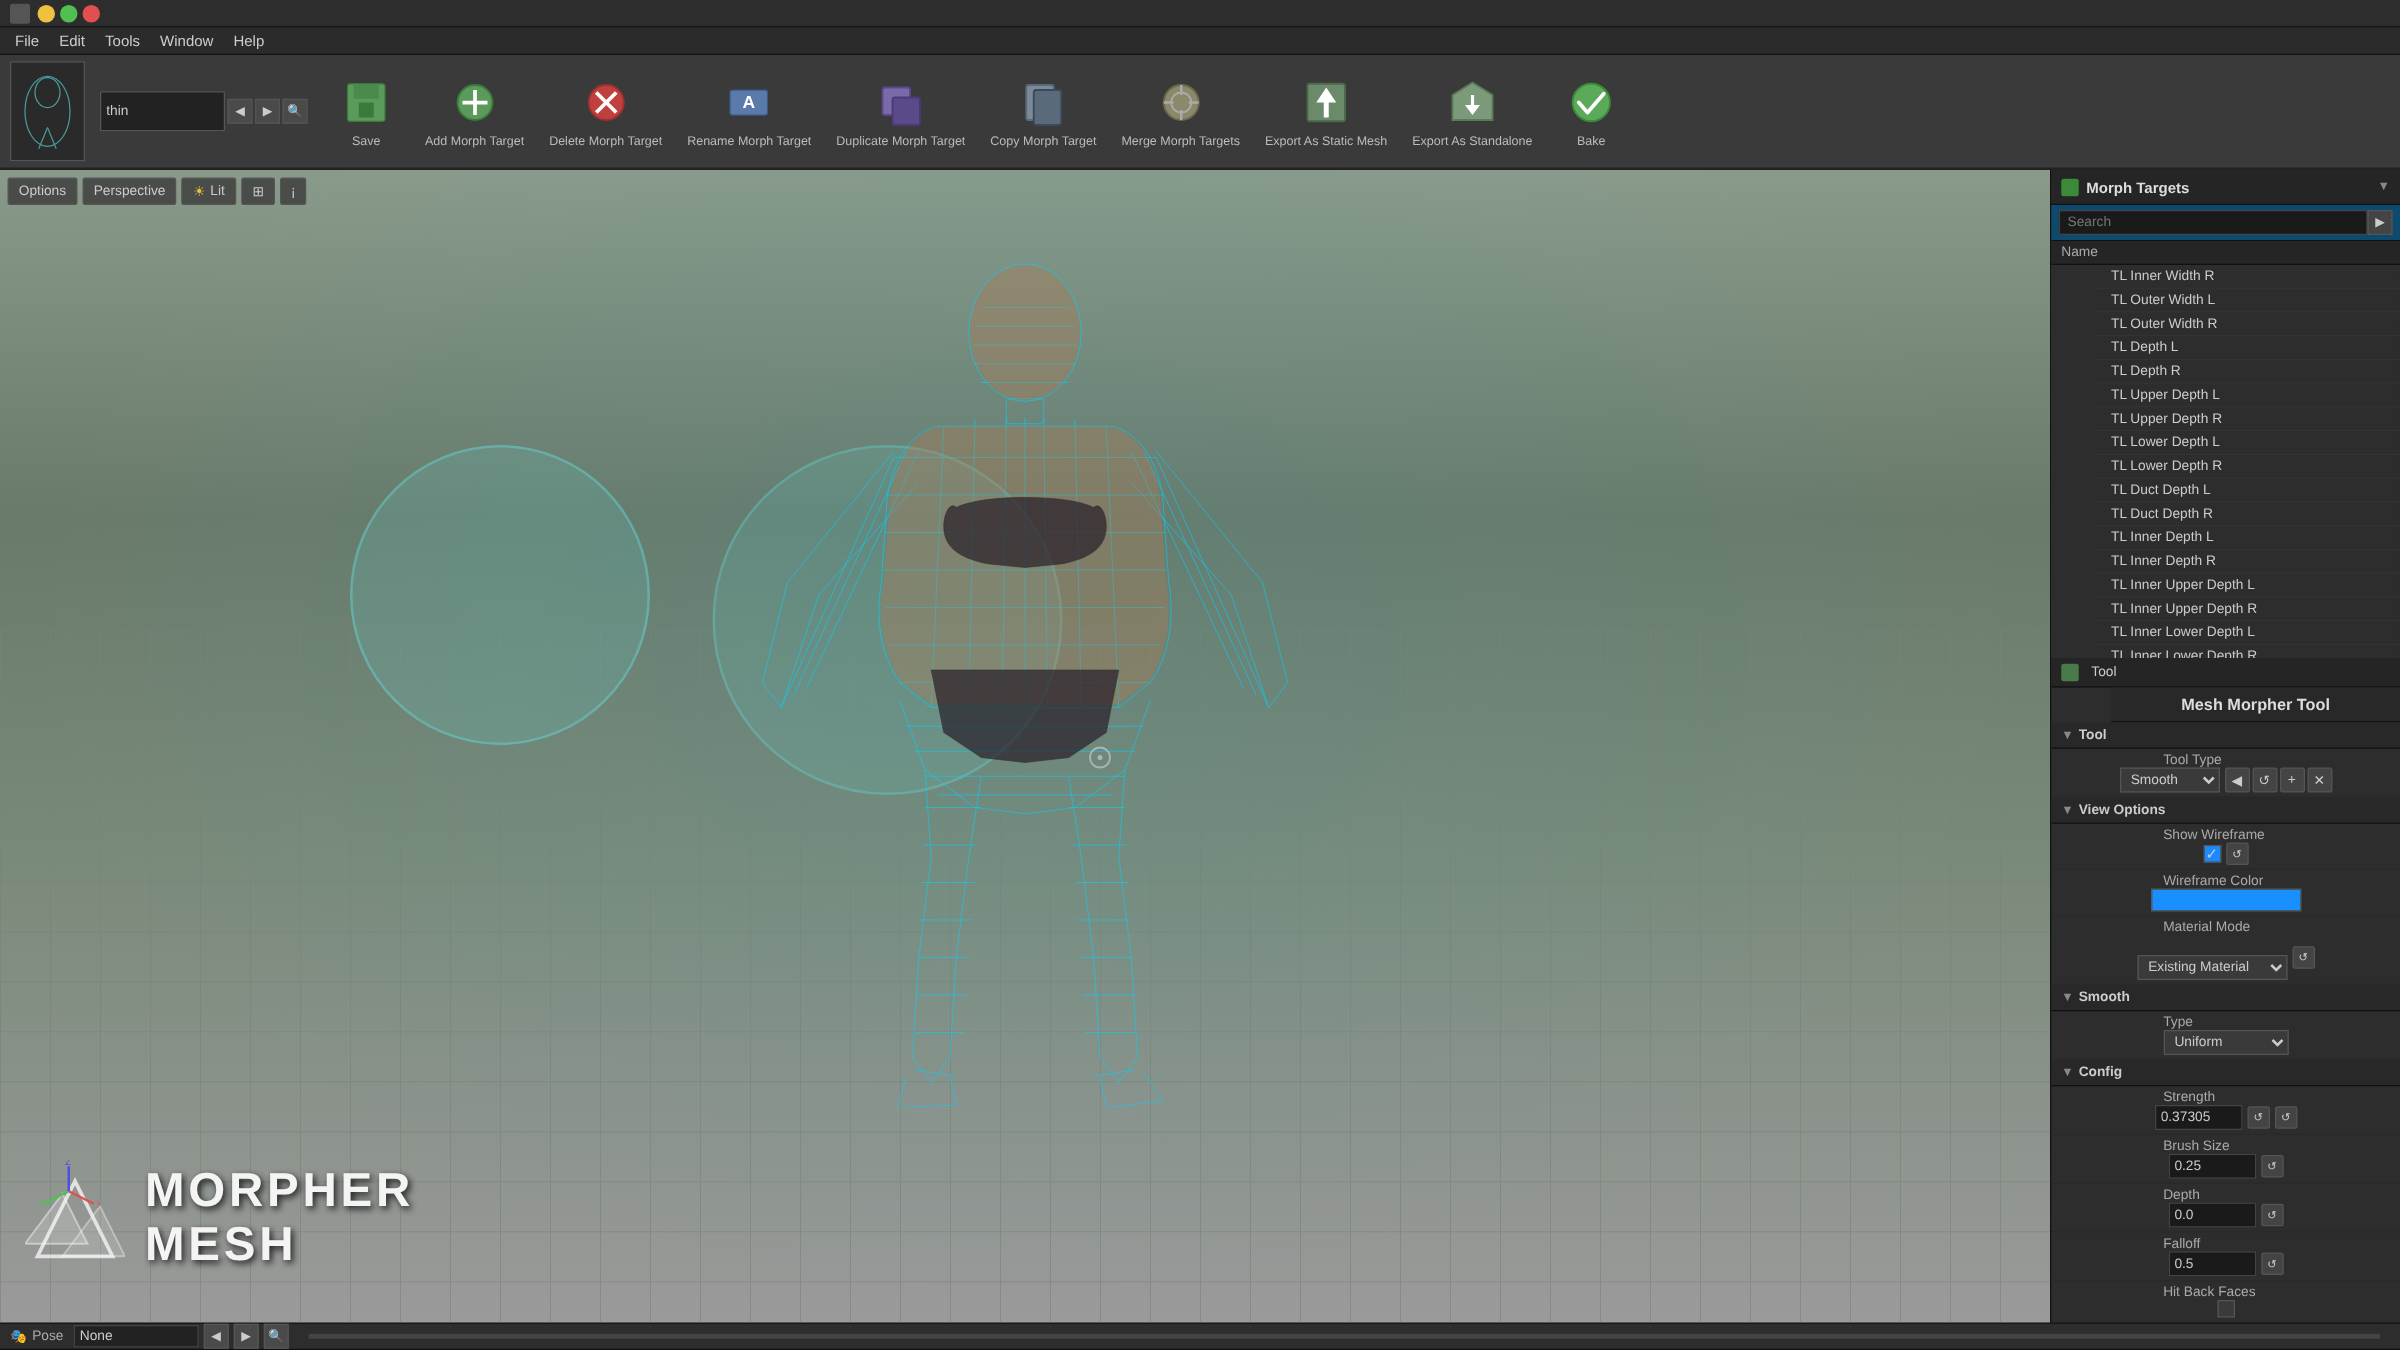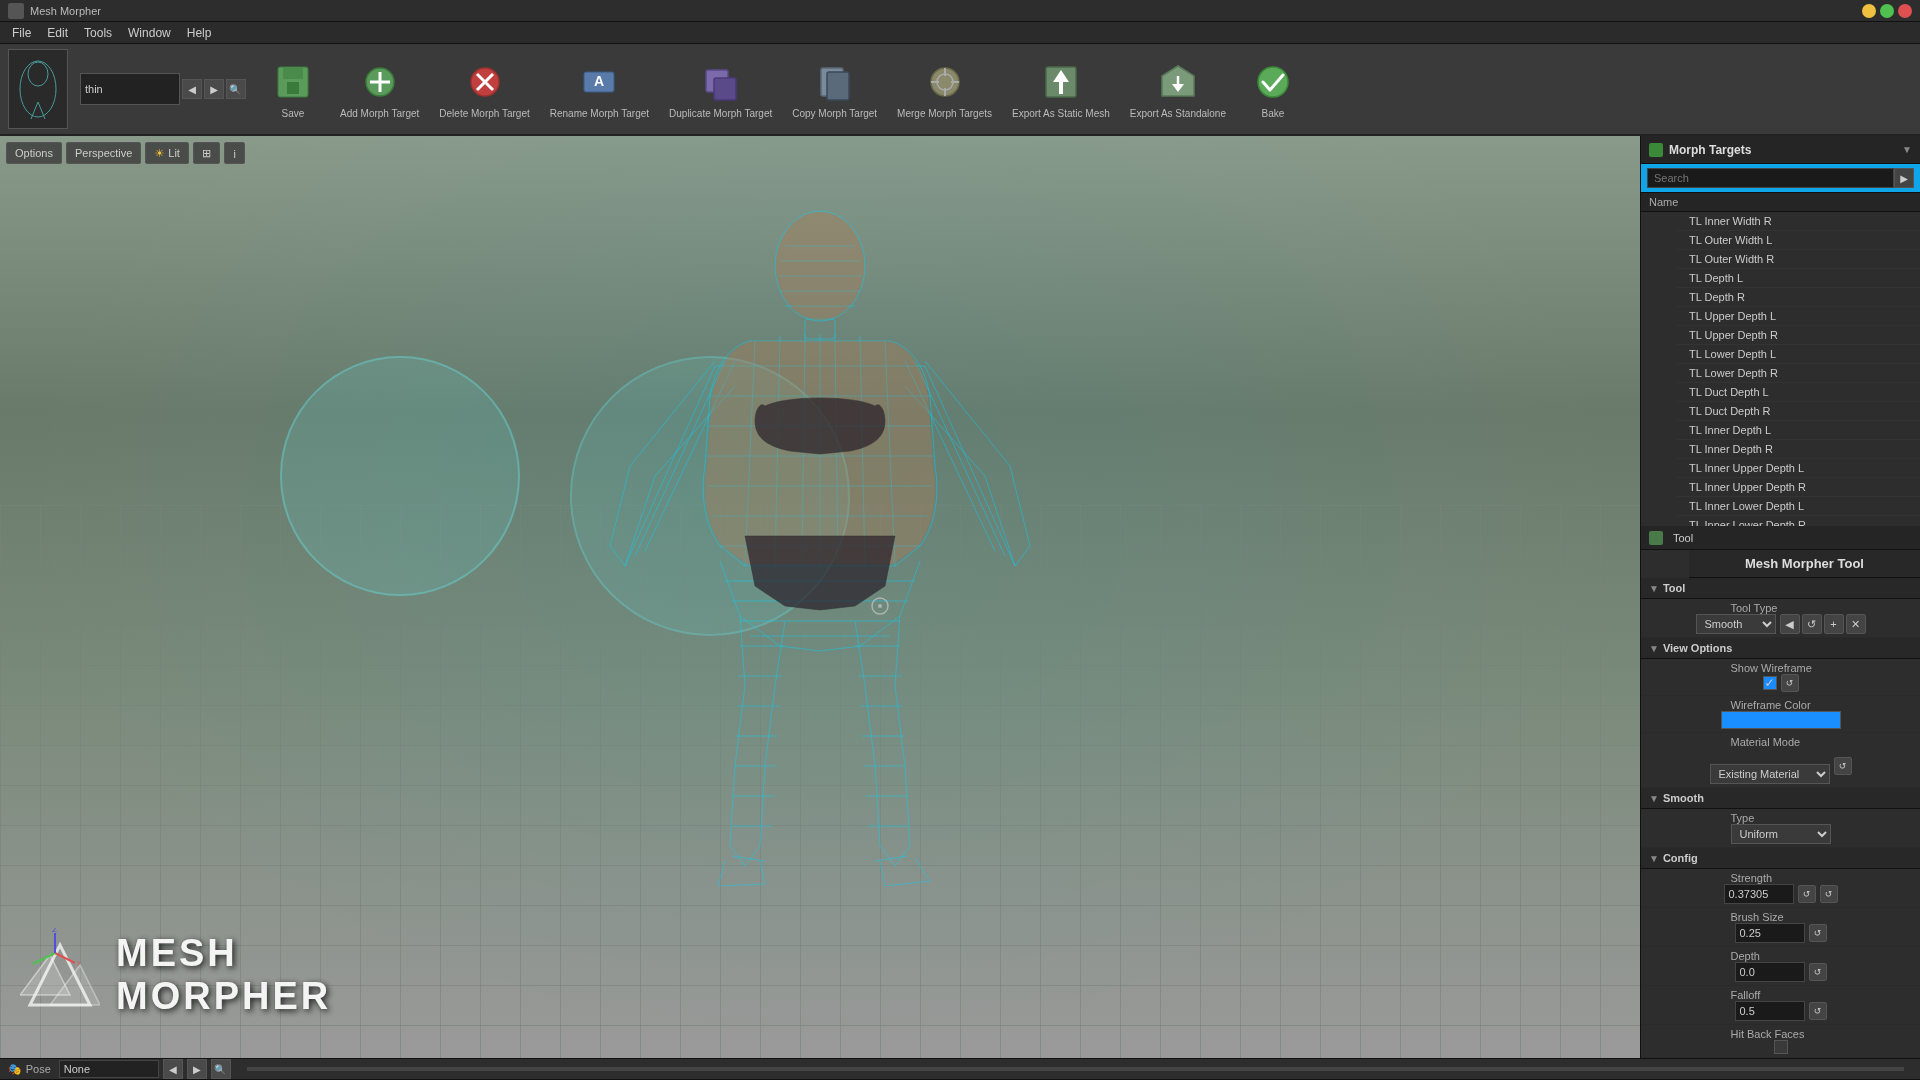--- a/index.html
+++ b/index.html
@@ -54,21 +54,21 @@
     
     #right-panel { width: 280px; background: #2d2d2d; border-left: 1px solid #111; display: flex; flex-direction: column; overflow: hidden; }
 
     
     .panel-header { height: 28px; background: #252525; display: flex; align-items: center; padding: 0 8px; gap: 6px; border-bottom: 1px solid #111; }
     .panel-header-icon { width: 14px; height: 14px; background: #3a8a3a; border-radius: 2px; }
     .panel-header-title { font-size: 12px; color: #ddd; font-weight: bold; }
     .panel-expand { margin-left: auto; color: #888; font-size: 10px; cursor: pointer; }
 
     
-    .panel-search { display: flex; align-items: flex-end; padding: 4px 6px; background: #0ea5e9; border-bottom: 1px solid #111; }
+    .panel-search { display: flex; align-items: flex-end; padding: 4px 6px; background: #0c4a6e; border-bottom: 1px solid #111; }
     .panel-search input { flex: 1; background: #1a1a1a; border: 1px solid #444; color: #ccc; padding: 2px 6px; font-size: 11px; height: 20px; }
     .search-go-btn { width: 20px; height: 20px; background: #444; border: 1px solid #555; color: #ccc; cursor: pointer; font-size: 10px; display: flex; align-items: center; justify-content: center; }
 
     
     .list-header { padding: 3px 8px; background: #252525; font-size: 11px; color: #aaa; border-bottom: 1px solid #111; }
 
     
     .morph-list { flex: 1; overflow-y: auto; background: #2d2d2d; }
     .morph-item { padding: 3px 12px; font-size: 11px; color: #ccc; border-bottom: 1px solid #333; cursor: pointer; }
     .tool-panel-header { height: 24px; background: #252525; display: flex; align-items: center; padding: 0 8px; gap: 6px; border-bottom: 1px solid #111; }
@@ -111,21 +111,20 @@
     .brush-circle-l { position: absolute; top: 220px; left: 280px; width: 240px; height: 240px; border-radius: 50%; background: rgba(100, 220, 220, 0.15); border: 2px solid rgba(100,220,220,0.4); }
     .brush-circle-r { position: absolute; top: 220px; left: 570px; width: 280px; height: 280px; border-radius: 50%; background: rgba(100,220,220,0.12); border: 2px solid rgba(100,220,220,0.3); }
 
     .wireframe-overlay { position: absolute; inset: 0; background: radial-gradient(ellipse at 50% 40%, rgba(0,180,220,0.08) 0%, transparent 70%); }
   </style>
 </head>
 <body>
 
 <div id="titlebar">
   <div class="icon"></div>
-  <span class="title">Mesh Morpher</span>
   <div class="win-controls">
     <span class="win-btn win-min"></span>
     <span class="win-btn win-max"></span>
     <span class="win-btn win-close"></span>
   </div>
 </div>
 
 <div id="menubar">
   <span class="menu-item">File</span>
   <span class="menu-item">Edit</span>
@@ -369,22 +368,22 @@
       </svg>
     </div>
 
     <div class="mm-logo">
       <svg class="mm-logo-icon" viewBox="0 0 80 80">
         <polygon points="10,70 40,10 70,70" fill="none" stroke="white" stroke-width="3" opacity="0.8"></polygon>
         <polygon points="0,60 30,20 50,60" fill="rgba(255,255,255,0.2)" stroke="rgba(255,255,255,0.5)" stroke-width="1.5"></polygon>
         <polygon points="30,70 60,30 80,70" fill="rgba(255,255,255,0.15)" stroke="rgba(255,255,255,0.4)" stroke-width="1.5"></polygon>
       </svg>
       <div>
+        <div style="color:white;font-size:38px;font-weight:900;letter-spacing:3px;text-shadow:2px 2px 6px rgba(0,0,0,0.9);">MORPHER</div>
         <div style="color:white;font-size:38px;font-weight:900;letter-spacing:3px;text-shadow:2px 2px 6px rgba(0,0,0,0.9);">MESH</div>
-        <div style="color:white;font-size:38px;font-weight:900;letter-spacing:3px;text-shadow:2px 2px 6px rgba(0,0,0,0.9);">MORPHER</div>
       </div>
     </div>
 
     <div class="transform-widget" style="position:absolute;bottom:80px;left:30px;">
       <svg width="50" height="50" viewBox="0 0 50 50">
         <line x1="25" y1="25" x2="45" y2="35" stroke="#e05050" stroke-width="2"></line>
         <line x1="25" y1="25" x2="5" y2="35" stroke="#50c050" stroke-width="2"></line>
         <line x1="25" y1="25" x2="25" y2="5" stroke="#5050e0" stroke-width="2"></line>
         <text x="47" y="38" fill="#e05050" font-size="8">X</text>
         <text x="1" y="38" fill="#50c050" font-size="8">Y</text>

